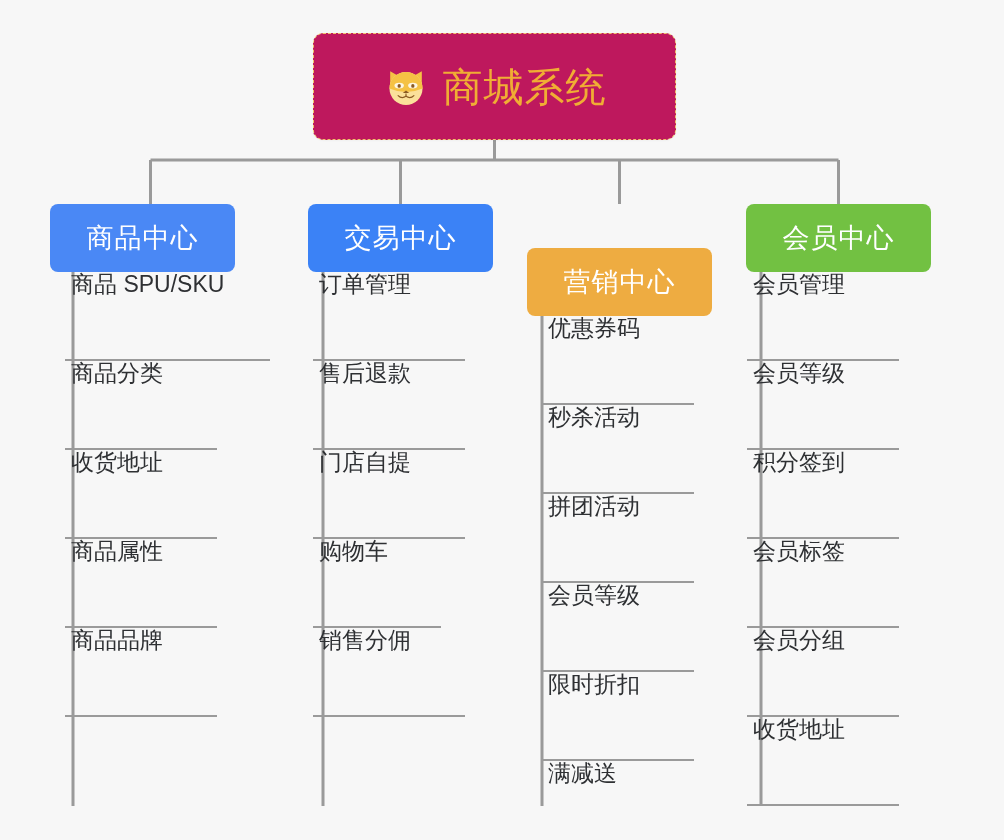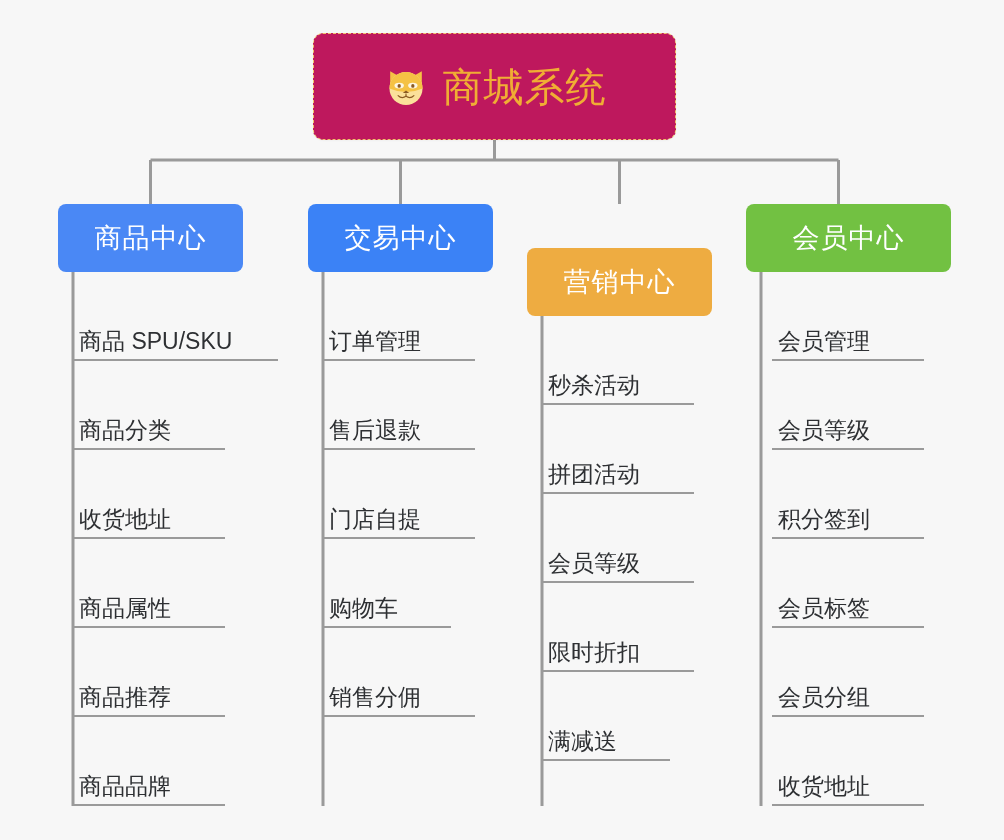--- a/index.html
+++ b/index.html
@@ -84,21 +84,21 @@
     position: relative;
     margin: 0;
     padding: 0;
     list-style: none;
   }
   .leaf-item {
     position: relative;
     height: 89px;
     box-sizing: border-box;
     display: flex;
-    align-items: flex-end;
+    align-items: flex-start;
   }
   .leaf-underline {
     position: absolute;
     left: 0;
     bottom: 0;
     height: 2px;
     background: #9a9a9a;
   }
   .leaf-label {
     position: relative;
@@ -143,56 +143,52 @@
       <ellipse cx="41.5" cy="30.5" rx="2.3" ry="2.6" fill="#8a5a22"></ellipse>
 
       <path d="M32 37 l-4.5 3.5 h9 Z" fill="#8a5a22"></path>
       <path d="M32 41 v4" stroke="#8a5a22" stroke-width="1.6" fill="none"></path>
       <path d="M32 45 q-6 4 -11 -1" stroke="#8a5a22" stroke-width="1.6" fill="none" stroke-linecap="round"></path>
       <path d="M32 45 q6 4 11 -1" stroke="#8a5a22" stroke-width="1.6" fill="none" stroke-linecap="round"></path>
     </svg>
     <span class="root-title">商城系统</span>
   </div>
 
-<div class="column" style="left: 58px; width: 185px;">
+<div class="column" style="left: 50px; width: 185px;">
       <div class="cat-box" style="background: rgb(74, 136, 245); width: 185px;">
         <span>商品中心</span>
       </div>
       <ul class="leaf-list" style="margin-left: 15px;">
         <li class="leaf-item">
           <span class="leaf-underline" style="width: 205px; background: rgb(154, 154, 154);"></span>
           <span class="leaf-label">商品 SPU/SKU</span>
         </li>
         <li class="leaf-item">
           <span class="leaf-underline" style="width: 152px; background: rgb(154, 154, 154);"></span>
           <span class="leaf-label">商品分类</span>
         </li>
         <li class="leaf-item">
           <span class="leaf-underline" style="width: 152px; background: rgb(154, 154, 154);"></span>
           <span class="leaf-label">收货地址</span>
         </li>
         <li class="leaf-item">
           <span class="leaf-underline" style="width: 152px; background: rgb(154, 154, 154);"></span>
           <span class="leaf-label">商品属性</span>
-        </li>
-        <li class="leaf-item">
-          <span class="leaf-underline" style="width: 152px; background: rgb(154, 154, 154);"></span>
-          <span class="leaf-label">商品推荐</span>
         </li>
         <li class="leaf-item">
           <span class="leaf-underline" style="width: 152px; background: rgb(154, 154, 154);"></span>
           <span class="leaf-label">商品品牌</span>
         </li>
       </ul>
     </div>
     <div class="column" style="left: 308px; width: 185px;">
       <div class="cat-box" style="background: #3b82f6; width: 185px;">
         <span>交易中心</span>
       </div>
-      <ul class="leaf-list" style="margin-left: 15px;">
+      <ul class="leaf-list" style="margin-left: 5px;">
         <li class="leaf-item">
           <span class="leaf-underline" style="width: 152px; background: rgb(154, 154, 154);"></span>
           <span class="leaf-label">订单管理</span>
         </li>
         <li class="leaf-item">
           <span class="leaf-underline" style="width: 152px; background: rgb(154, 154, 154);"></span>
           <span class="leaf-label">售后退款</span>
         </li>
         <li class="leaf-item">
           <span class="leaf-underline" style="width: 152px; background: rgb(154, 154, 154);"></span>
@@ -208,20 +204,24 @@
         </li>
       </ul>
     </div>
     <div class="column" style="left: 527px; width: 185px;">
       <div class="cat-box" style="background: rgb(238, 172, 65); width: 185px; margin-top: 44px;">
         <span>营销中心</span>
       </div>
       <ul class="leaf-list" style="margin-left: 15px;">
         <li class="leaf-item">
           <span class="leaf-underline" style="width: 152px; background: rgb(154, 154, 154);"></span>
+          <span class="leaf-label">优惠券码</span>
+        </li>
+        <li class="leaf-item">
+          <span class="leaf-underline" style="width: 152px; background: rgb(154, 154, 154);"></span>
           <span class="leaf-label">秒杀活动</span>
         </li>
         <li class="leaf-item">
           <span class="leaf-underline" style="width: 152px; background: rgb(154, 154, 154);"></span>
           <span class="leaf-label">拼团活动</span>
         </li>
         <li class="leaf-item">
           <span class="leaf-underline" style="width: 152px; background: rgb(154, 154, 154);"></span>
           <span class="leaf-label">会员等级</span>
         </li>
@@ -229,24 +229,24 @@
           <span class="leaf-underline" style="width: 152px; background: rgb(154, 154, 154);"></span>
           <span class="leaf-label">限时折扣</span>
         </li>
         <li class="leaf-item">
           <span class="leaf-underline" style="width: 128px; background: rgb(154, 154, 154);"></span>
           <span class="leaf-label">满减送</span>
         </li>
       </ul>
     </div>
     <div class="column" style="left: 746px; width: 185px;">
-      <div class="cat-box" style="background: rgb(114, 193, 66); width: 205px; font-family: Liberation Serif, serif;">
+      <div class="cat-box" style="background: rgb(114, 193, 66); width: 185px; font-family: Liberation Serif, serif;">
         <span>会员中心</span>
       </div>
-      <ul class="leaf-list" style="margin-left: 26px;">
+      <ul class="leaf-list" style="margin-left: 1px;">
         <li class="leaf-item">
           <span class="leaf-underline" style="width: 152px; background: rgb(154, 154, 154);"></span>
           <span class="leaf-label">会员管理</span>
         </li>
         <li class="leaf-item">
           <span class="leaf-underline" style="width: 152px; background: rgb(154, 154, 154);"></span>
           <span class="leaf-label">会员等级</span>
         </li>
         <li class="leaf-item">
           <span class="leaf-underline" style="width: 152px; background: rgb(154, 154, 154);"></span>

